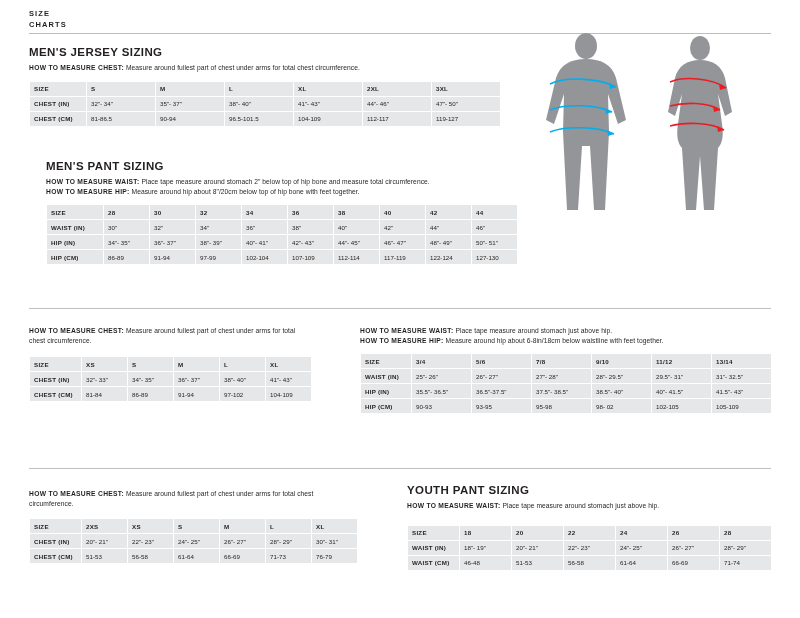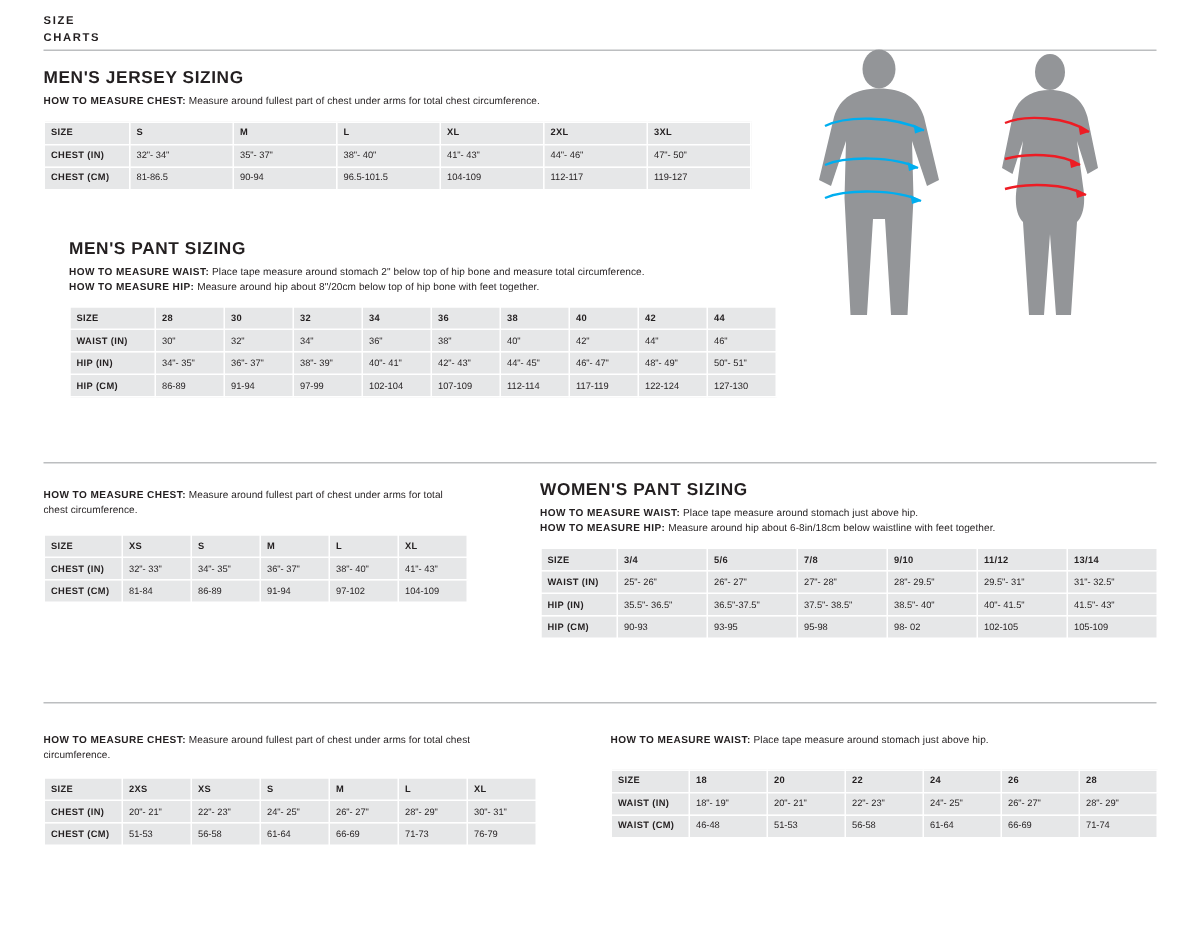--- a/index.html
+++ b/index.html
@@ -305,21 +305,20 @@
           <td>86-89</td>
           <td>91-94</td>
           <td>97-102</td>
           <td>104-109</td>
         </tr>
       </tbody>
     </table>
   </div>
 
   <div class="blk" style="left:360px; top:321px; width:412px;">
-    <h2 class="section-title">WOMEN'S PANT SIZING</h2>
     <div class="howto">
       <b>HOW TO MEASURE WAIST:</b><span> Place tape measure around stomach just above hip.</span>
     </div>
     <div class="howto" style="margin-top:0;">
       <b>HOW TO MEASURE HIP:</b><span> Measure around hip about 6-8in/18cm below waistline with feet together.</span>
     </div>
     <table class="sz" style="width:411px;">
       <colgroup>
           <col style="width:51px">
           <col style="width:60px">
@@ -416,20 +415,21 @@
           <td>61-64</td>
           <td>66-69</td>
           <td>71-73</td>
           <td>76-79</td>
         </tr>
       </tbody>
     </table>
   </div>
 
   <div class="blk" style="left:407px; top:484px; width:365px;">
+    <h2 class="section-title">YOUTH PANT SIZING</h2>
     <div class="howto">
       <b>HOW TO MEASURE WAIST:</b><span> Place tape measure around stomach just above hip.</span>
     </div>
     <table class="sz" style="width:364px; margin-top:14px;">
       <colgroup>
           <col style="width:52px">
           <col style="width:52px">
           <col style="width:52px">
           <col style="width:52px">
           <col style="width:52px">

